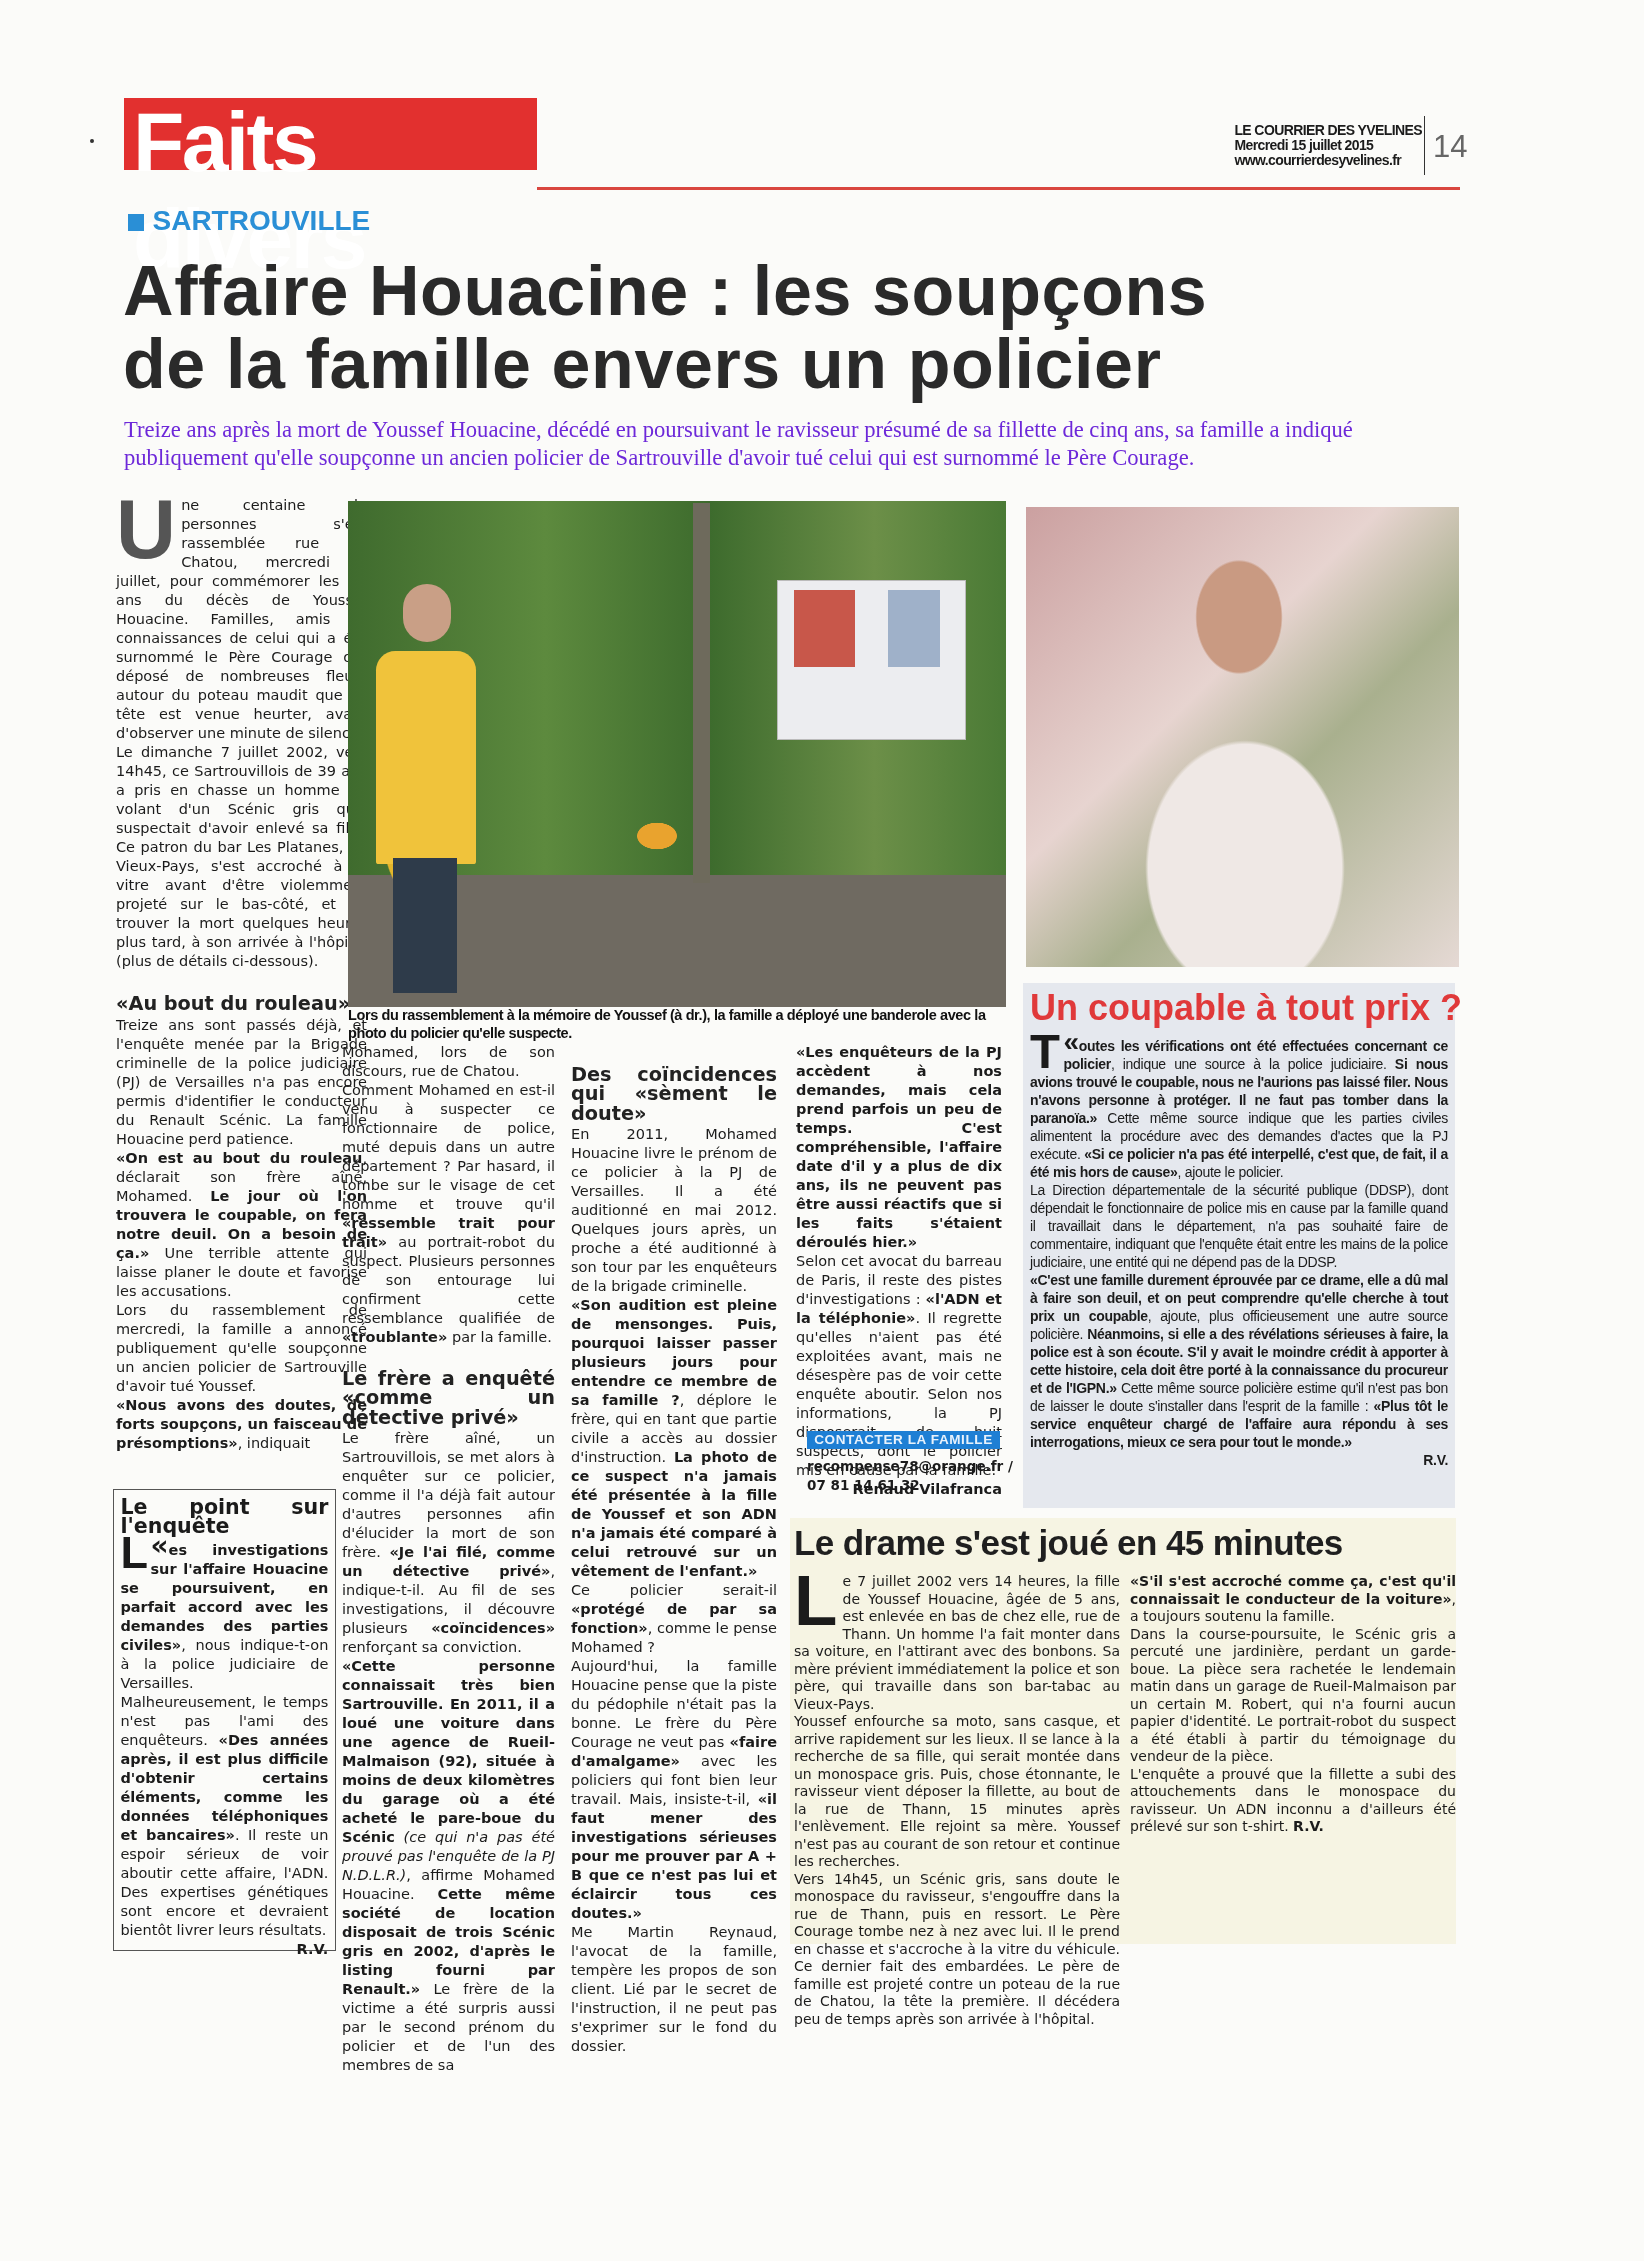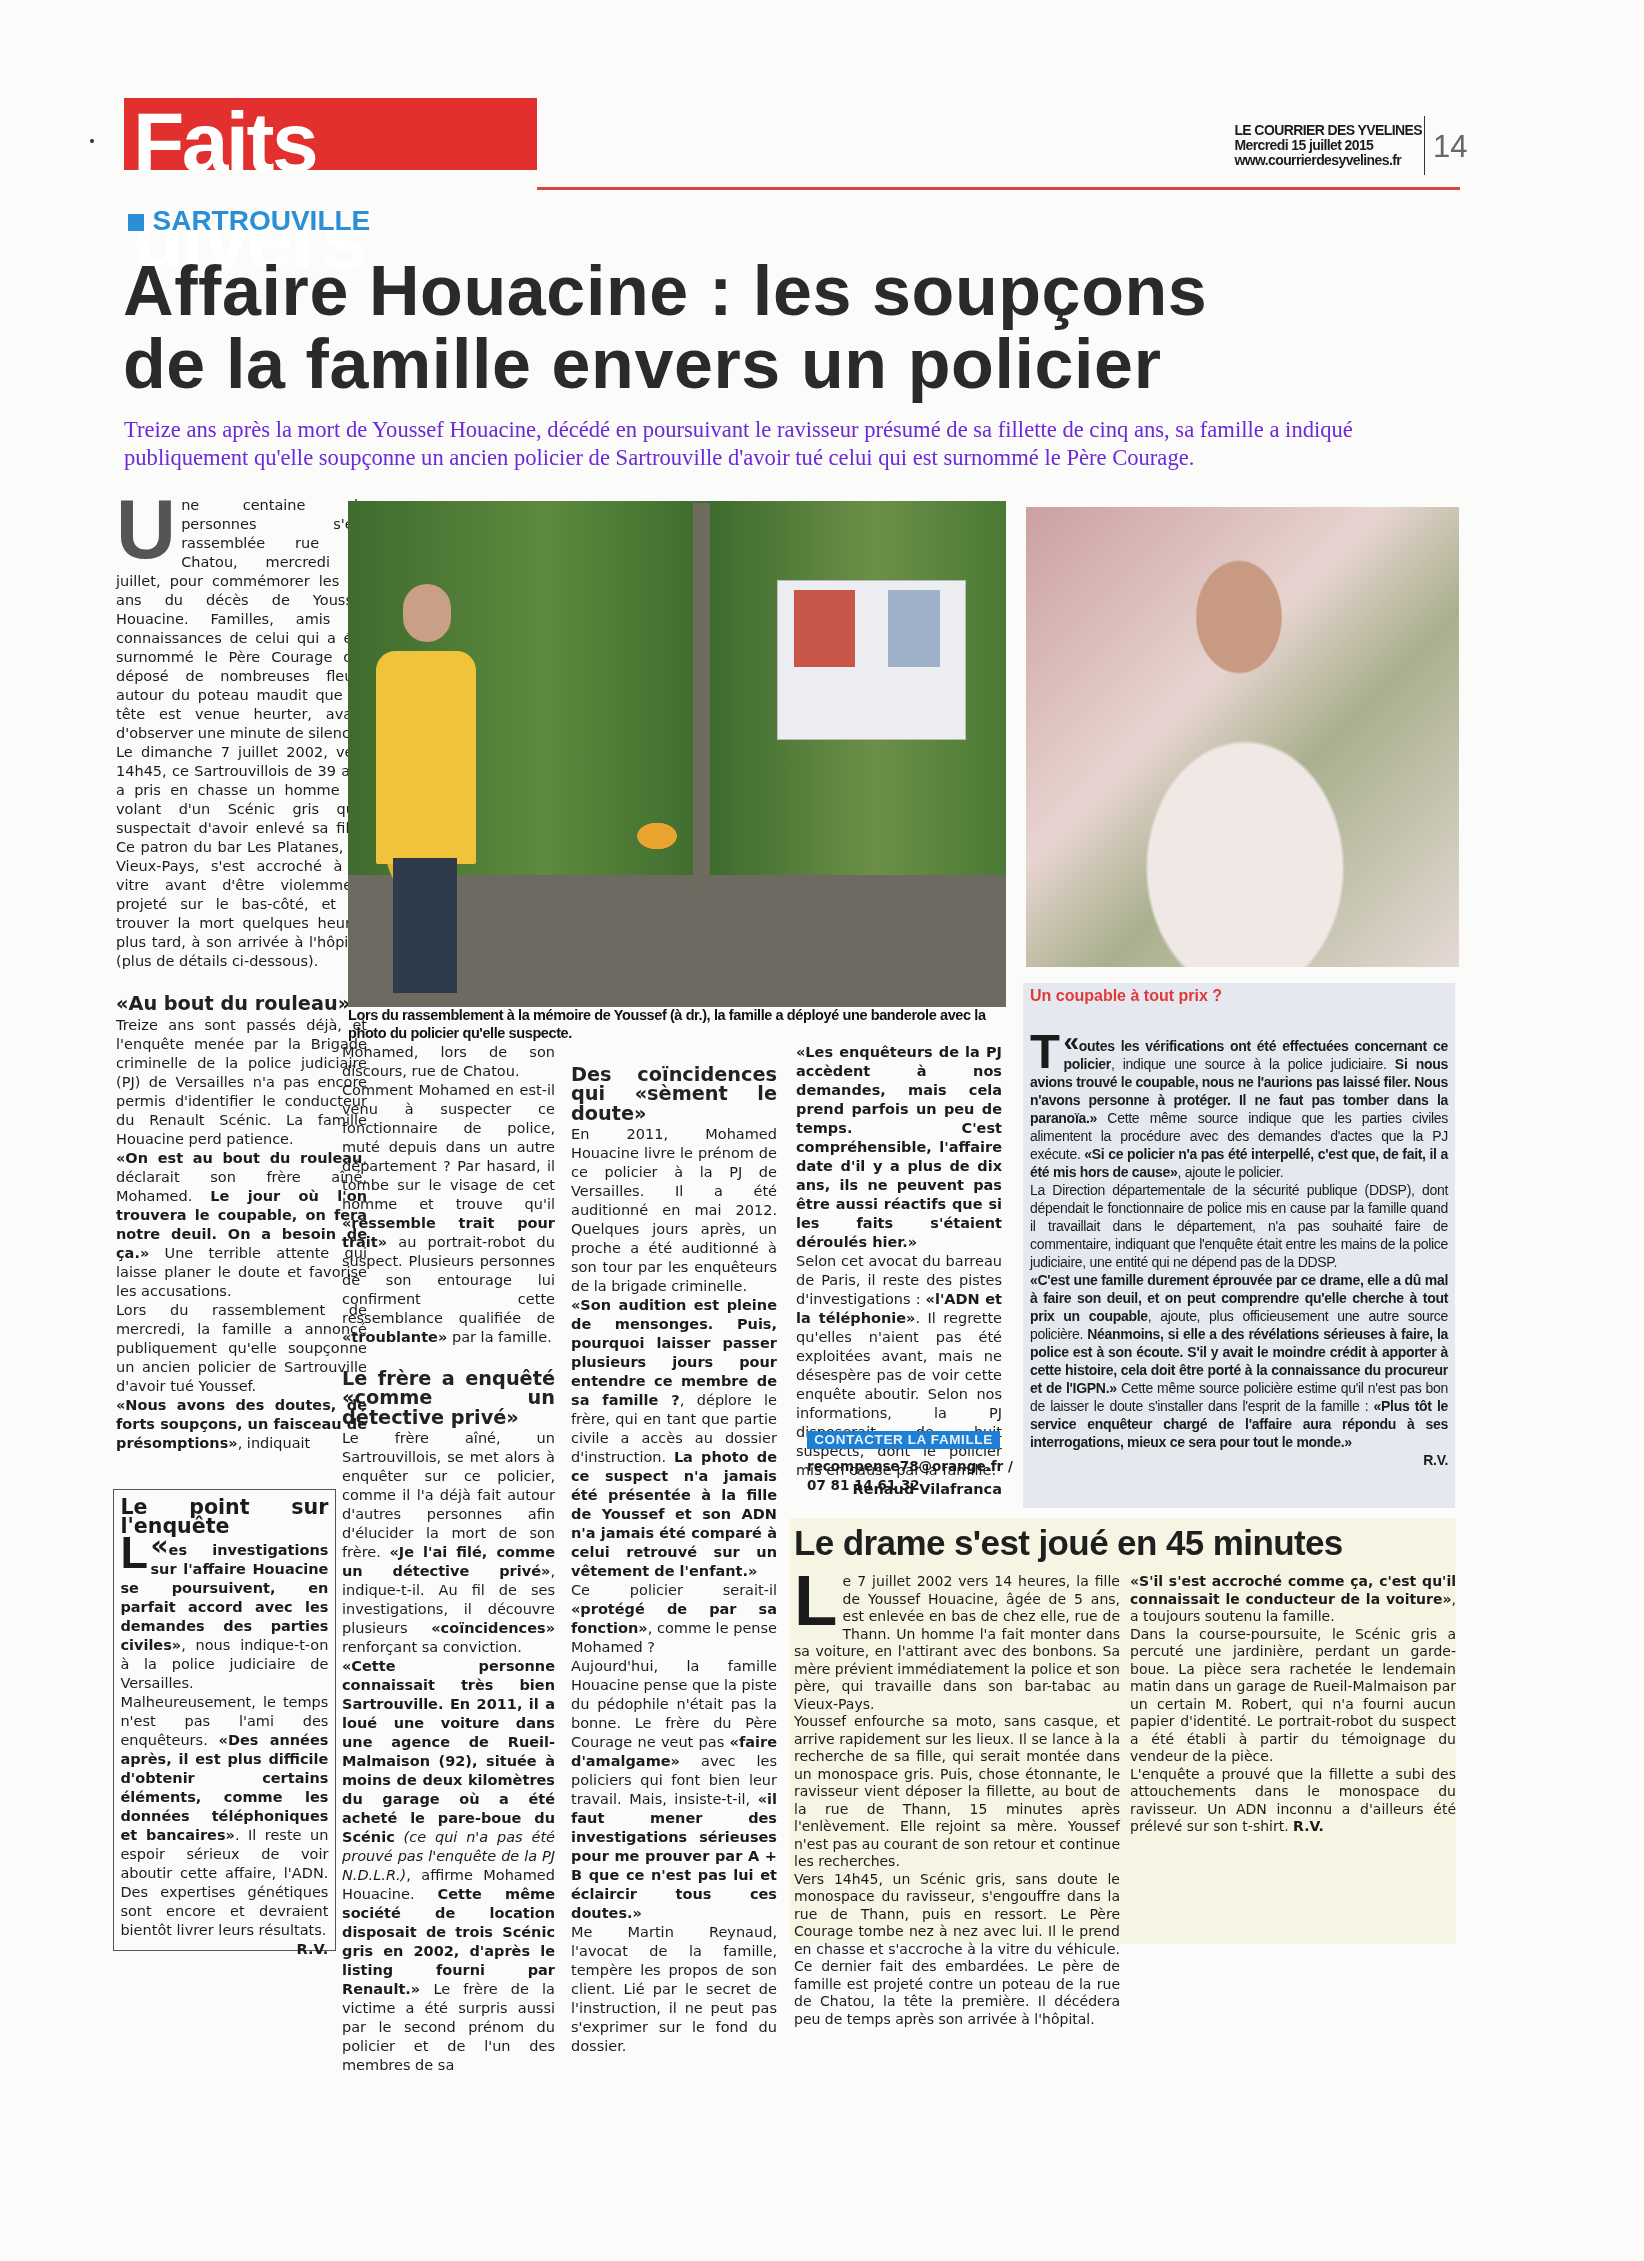--- a/index.html
+++ b/index.html
@@ -44,21 +44,21 @@
   .caption { left:348px; top:1006px; width:664px; font-family:"Liberation Sans", sans-serif; font-weight:bold;
          font-size:14.5px; line-height:18px; letter-spacing:-0.4px; color:#111; }
   .photo2 { left:1026px; top:507px; width:433px; height:460px;
          background:
           radial-gradient(ellipse 84px 110px at 213px 110px, #c99a82 50%, transparent 52%),
           radial-gradient(ellipse 161px 206px at 219px 361px, #efe8e5 60%, transparent 62%),
           linear-gradient(135deg,#cba0a0,#e7d4d0 40%,#a9b08e 60%,#e5d9d4);
   }
   .sidebox1 { left:1023px; top:983px; width:432px; height:525px; background:#e5e8ee; }
   .sidebox1-title { left:1030px; top:987px; font-family:"Liberation Sans", sans-serif; font-weight:bold;
-         font-size:16px; color:#e0393a; }
+         font-size:36px; color:#e0393a; }
   .sidebox1-body { left:1030px; top:1032px; width:418px; font-family:"Liberation Sans", sans-serif;
          font-size:14px; line-height:18px; letter-spacing:-0.3px; text-align:justify; }
   .quote-mark { font-weight:bold; font-size:28px; line-height:19.3px; }
   .bigT { float:left; font-weight:bold; font-size:49px; line-height:37px; margin:1.3px 3.9px 0 0; }
   .point-box { left:113px; top:1489px; width:208px; height:445px; border:1.3px solid #555; padding:7.7px 6.4px; }
   .point-title { font-family:"DejaVu Sans", sans-serif; font-weight:bold; font-size:20.6px; line-height:19.3px; }
   .bigL { float:left; font-family:"Liberation Sans", sans-serif; font-weight:bold; font-size:45px; line-height:34px; margin:0 2.6px 0 0; }
   .contact-label { left:807px; top:1431px; width:193px; height:18px; background:#1e7fd4; color:#e8f2fc;
          font-family:"Liberation Sans", sans-serif; font-weight:bold; font-size:13.5px; text-align:center; line-height:18px; letter-spacing:0.6px; }
   .contact-info { left:807px; top:1457px; font-family:"DejaVu Sans", sans-serif; font-weight:bold; font-size:13.5px; line-height:19.3px; }

